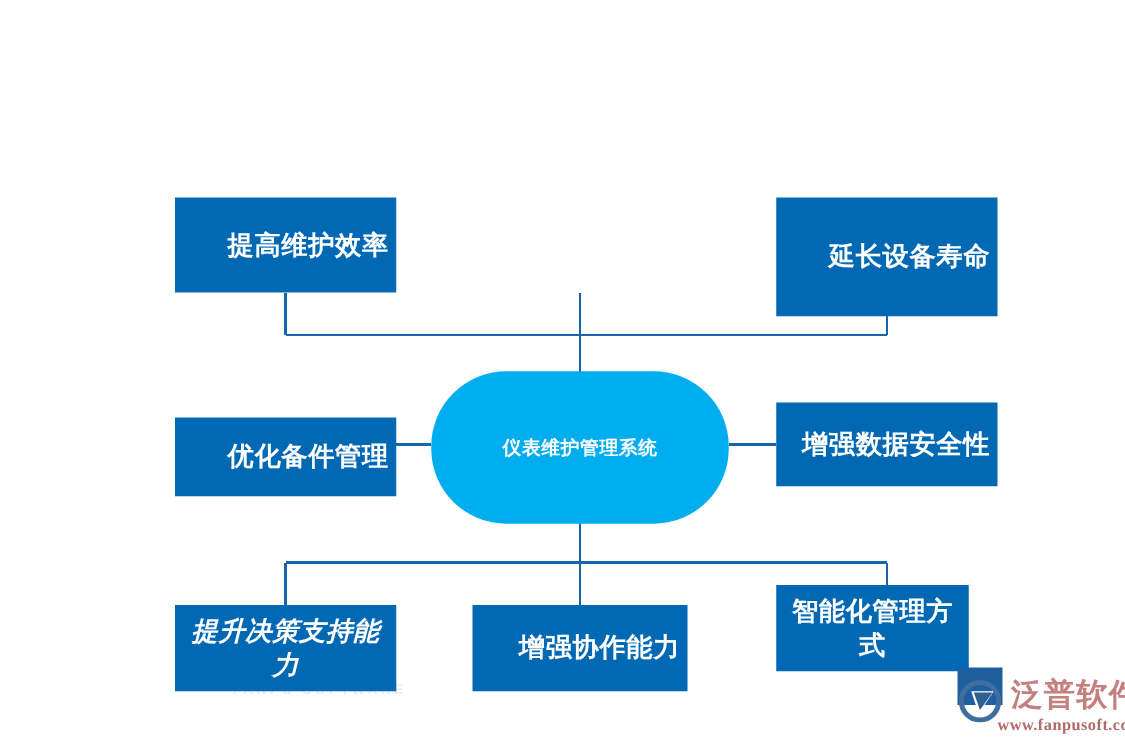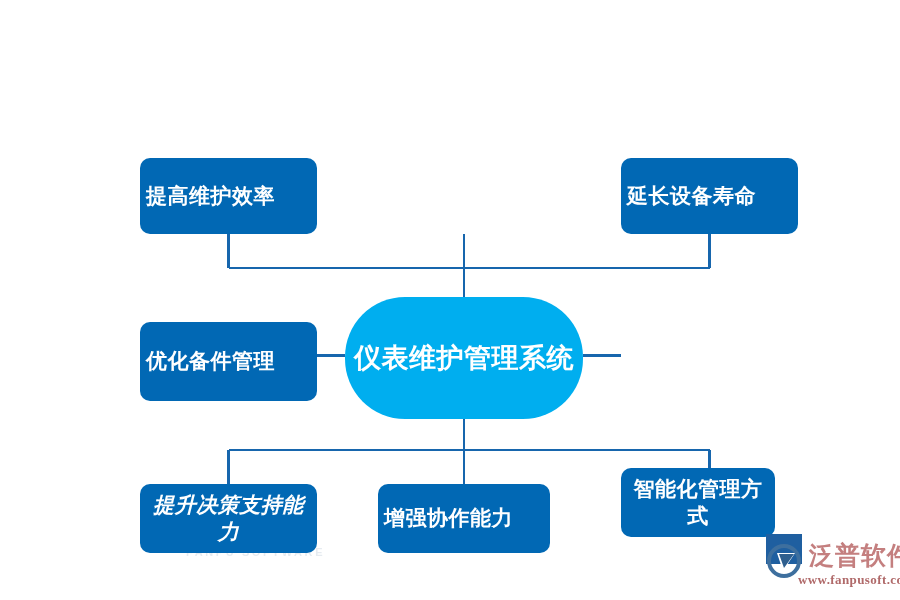--- a/index.html
+++ b/index.html
@@ -93,40 +93,39 @@
     white-space: nowrap;
   }
 
   
   .node-box {
     position: absolute;
     z-index: 3;
     background: #0168b4;
     display: flex;
     align-items: center;
-    justify-content: flex-start;
+    justify-content: flex-end;
     text-align: center;
     box-sizing: border-box;
     padding: 2px 6px;
-    border-radius: 10px;
   }
   .node-box .node-text {
     color: #ffffff;
     font-size: 21px;
     font-weight: bold;
     line-height: 1.28;
     letter-spacing: 0.5px;
   }
 
   
   #node-top-1   { left: 140px; top: 158px; width: 177px; height: 76px; }
   #node-top-2   { left: 378px; top: 158px; width: 172px; height: 76px; }
-  #node-top-3   { left: 621px; top: 158px; width: 177px; height: 76px; }
-  
-  #node-mid-left  { left: 140px; top: 322px; width: 177px; height: 79px; }
+  #node-top-3   { left: 621px; top: 158px; width: 177px; height: 95px; }
+  
+  #node-mid-left  { left: 140px; top: 334px; width: 177px; height: 63px; }
   #node-mid-right { left: 621px; top: 322px; width: 177px; height: 67px; }
   
   #node-bot-1 { left: 140px; top: 484px; width: 177px; height: 69px; font-style: italic; }
   #node-bot-2 { left: 378px; top: 484px; width: 172px; height: 69px; }
   #node-bot-3 { left: 621px; top: 468px; width: 154px; height: 69px; }
 
   
   #node-hub {
     position: absolute;
     z-index: 3;
@@ -137,21 +136,21 @@
     background: #00aeef;
     border-radius: 60px;
     display: flex;
     align-items: center;
     justify-content: center;
     text-align: center;
     box-sizing: border-box;
   }
   #node-hub .node-text {
     color: #ffffff;
-    font-size: 27px;
+    font-size: 15px;
     font-weight: bold;
     letter-spacing: 0.5px;
     white-space: nowrap;
   }
 
   
   #brand-logo {
     position: absolute;
     z-index: 4;
     left: 766px;
@@ -243,20 +242,23 @@
   </div>
 
   <div class="node-box" id="node-mid-left">
     <span class="node-text">优化备件管理</span>
   </div>
 
   <div id="node-hub">
     <span class="node-text">仪表维护管理系统</span>
   </div>
 
+  <div class="node-box" id="node-mid-right">
+    <span class="node-text">增强数据安全性</span>
+  </div>
 
   <div class="node-box" id="node-bot-1">
     <span class="node-text">提升决策支持能力</span>
   </div>
   <div class="node-box" id="node-bot-2">
     <span class="node-text">增强协作能力</span>
   </div>
   <div class="node-box" id="node-bot-3">
     <span class="node-text">智能化管理方式</span>
   </div>

